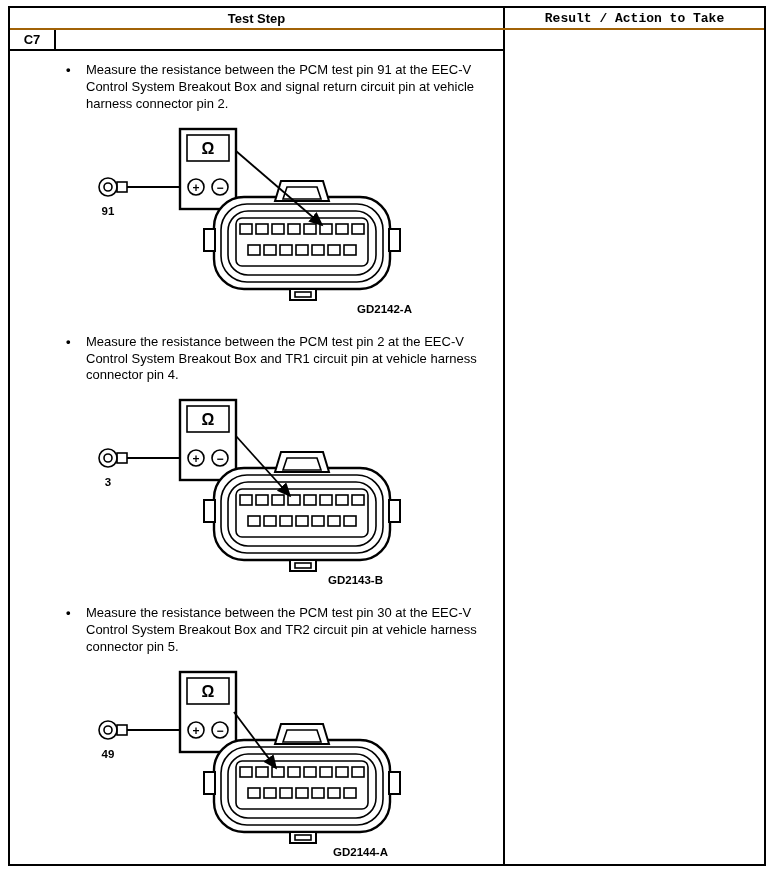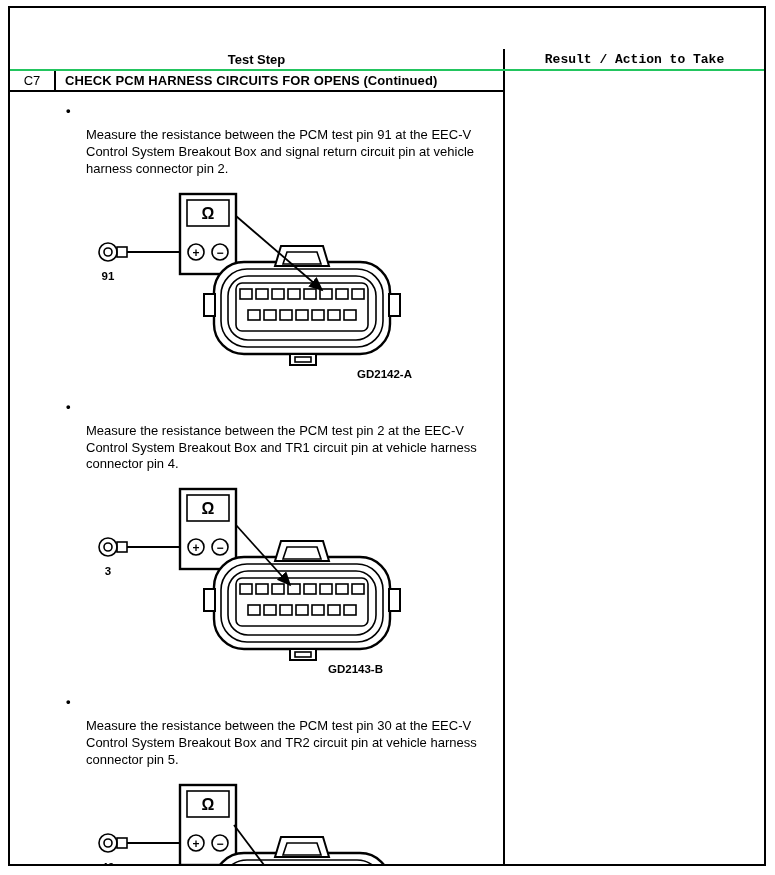--- a/index.html
+++ b/index.html
@@ -1,31 +1,31 @@
 <!DOCTYPE html>
 <html><head>
 <meta charset="utf-8">
 <style>
   * { margin:0; padding:0; box-sizing:border-box; }
   body { background:#e8e8e8; font-family:"Liberation Sans", sans-serif; }
   .page { width:775px; height:875px; background:#fff; position:relative; color:#000; overflow:hidden; }
   .ptable { position:absolute; left:8px; top:6px; width:758px; height:860px; border:2px solid #000; display:flex; flex-direction:column; }
-  .header-row { display:flex; height:22px; flex:0 0 auto; border-bottom:2px solid #22c55e;margin-top:41px; }
+  .header-row { display:flex; height:22px; flex:0 0 auto; border-bottom:2px solid #a16207; }
   .hcell { font-weight:bold; font-size:13px; display:flex; align-items:center; justify-content:center; }
   .hcell.left { width:495px; border-right:2px solid #000; }
   .hcell.right { flex:1;font-family:Liberation Mono, monospace; }
   .body-row { display:flex; flex:1; min-height:0; }
   .col-left { width:495px; border-right:2px solid #000; overflow:hidden; }
   .col-right { flex:1; }
   .step-row { display:flex; height:21px; border-bottom:2px solid #000; }
-  .step-id { width:46px; border-right:2px solid #000; font-weight:normal; font-size:13px; display:flex; align-items:center; justify-content:center; }
+  .step-id { width:46px; border-right:2px solid #000; font-weight:bold; font-size:13px; display:flex; align-items:center; justify-content:center; }
   .step-title { font-weight:bold; font-size:13px; display:flex; align-items:center; padding-left:9px; letter-spacing:0.1px; }
   .bullet { display:flex; margin:11px 0 0 56px; }
   .dot { width:20px; font-size:13px; font-weight:bold; flex:0 0 auto; }
-  .btext { width:400px; font-size:13px; line-height:1.3;margin-top:24px; }
+  .btext { width:400px; font-size:13px; line-height:1.3; }
   .figure { margin:10px 0 0 73px; width:360px; height:200px; }
   .lbl { font-weight:bold; font-size:11.5px; }
   .omega { font-size:16px; font-weight:bold; }
   .term { font-size:12px; font-weight:bold; }
   .ln  { fill:none; stroke:#000; stroke-width:1.6; }
   .ln2 { fill:#fff; stroke:#000; stroke-width:2.4; }
   .lnw { fill:#fff; stroke:#000; stroke-width:2; }
   .pin { fill:#fff; stroke:#000; stroke-width:1.6; }
   .lead { stroke:#000; stroke-width:2; }
   .arrow { stroke:#000; stroke-width:1.8; fill:none; }
@@ -39,21 +39,20 @@
     <div class="header-row">
       <div class="hcell left">Test Step</div>
       <div class="hcell right">Result / Action to Take</div>
     </div>
 
     <div class="body-row">
       <div class="col-left">
 
         <div class="step-row">
           <div class="step-id">C7</div>
-          <div class="step-title">CHECK PCM HARNESS CIRCUITS FOR OPENS (Continued)</div>
         </div>
 
         <div class="bullet">
           <span class="dot">•</span>
           <span class="btext">Measure the resistance between the PCM test pin 91 at the EEC-V Control System Breakout Box and signal return circuit pin at vehicle harness connector pin 2.</span>
         </div>
 
         <div class="figure">
           <svg width="360" height="200" viewBox="0 0 360 200">
             <defs>

